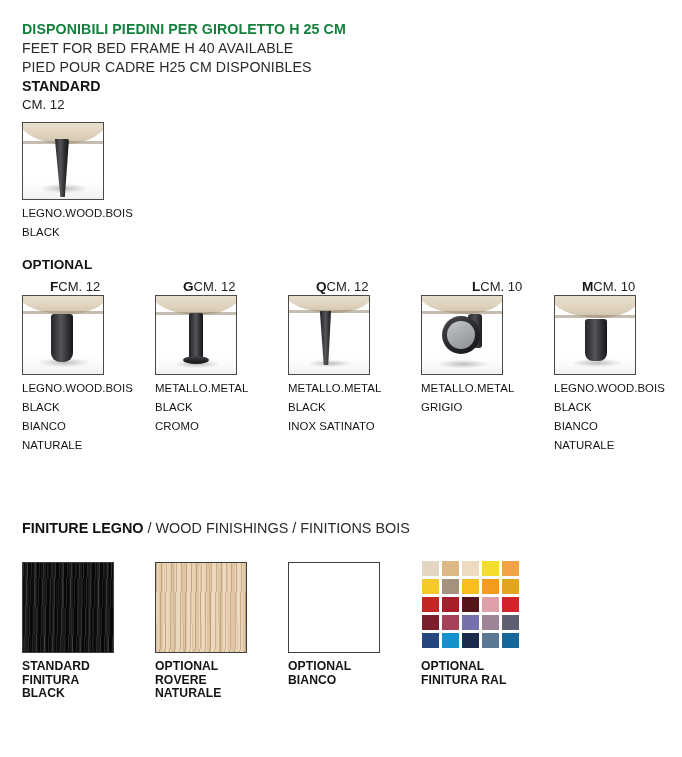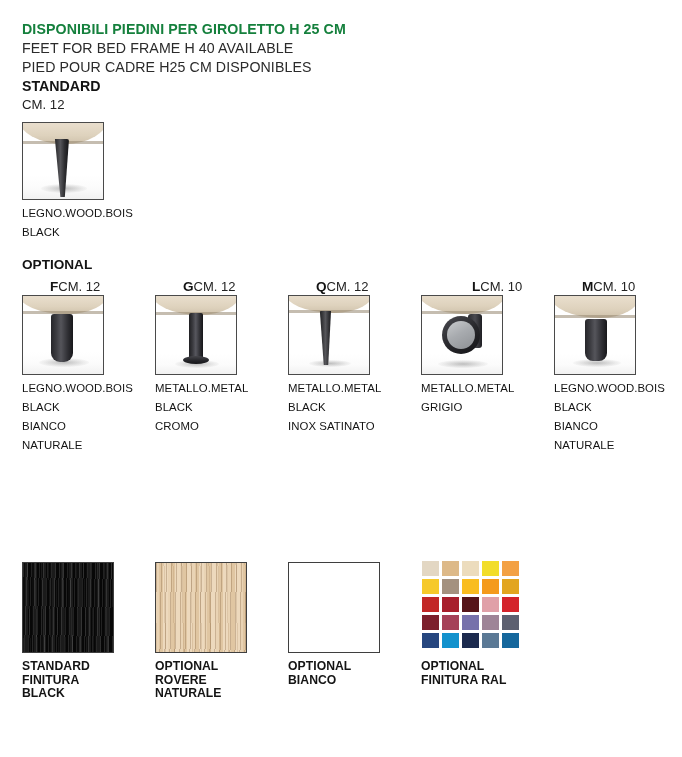--- a/index.html
+++ b/index.html
@@ -212,20 +212,23 @@
     <div class="slab" style="top:-10px;height:32px;border-radius:0 0 44% 56%/0 0 72% 72%;"></div>
     <div class="floor" style="height:20px;"></div>
     <div class="shadow" style="left:18px;bottom:7px;width:48px;height:8px;"></div>
     <div class="leg-cyl" style="left:30px;top:23px;width:22px;height:42px;border-radius:3px 3px 8px 8px;"></div>
   </div>
   <div class="cap" style="left:554px;top:379px;width:130px;">LEGNO.WOOD.BOIS
 BLACK
 BIANCO
 NATURALE</div>
 
+  <div class="fin-title">
+    <b>FINITURE LEGNO</b><span> / WOOD FINISHINGS / FINITIONS BOIS</span>
+  </div>
 
   <div class="sw sw-black" style="left:22px;top:562px;"></div>
   <div class="cap-lg" style="left:22px;top:660px;width:125px;font-weight:bold;">STANDARD
 FINITURA
 BLACK</div>
 
   <div class="sw sw-oak" style="left:155px;top:562px;"></div>
   <div class="cap-lg" style="left:155px;top:660px;width:125px;font-weight:bold;">OPTIONAL
 ROVERE
 NATURALE</div>

